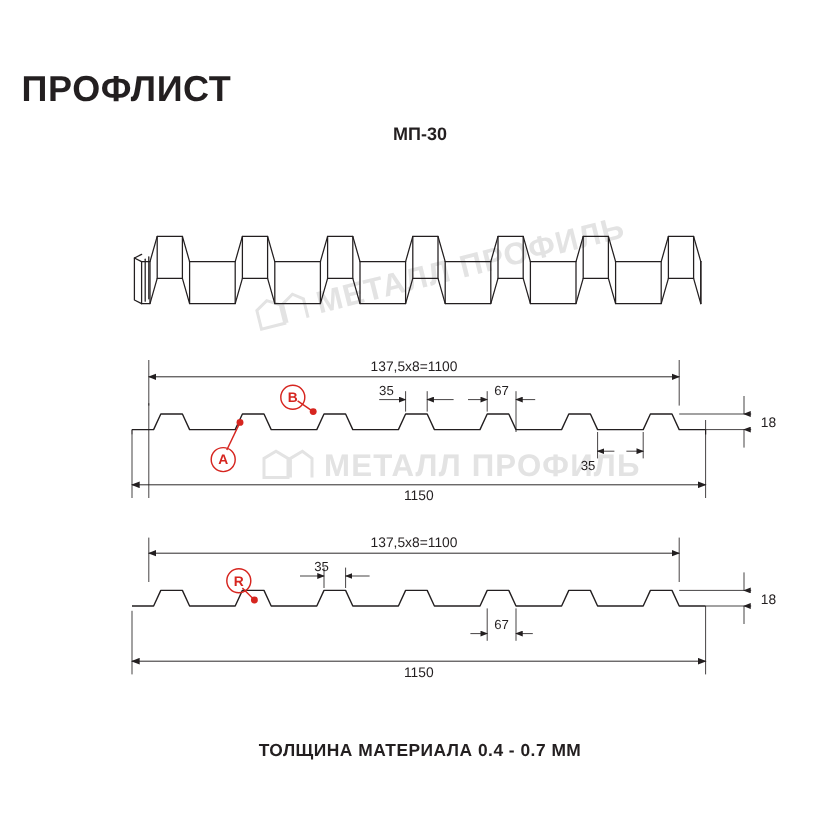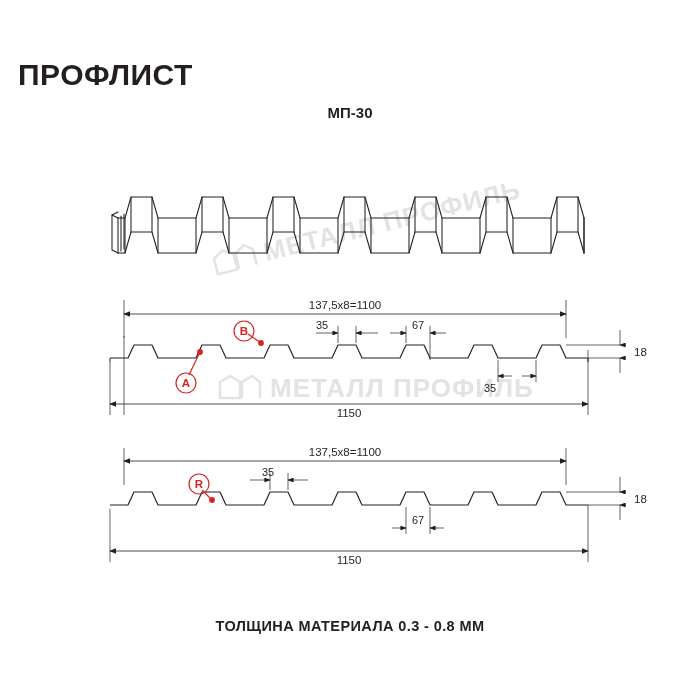--- a/index.html
+++ b/index.html
@@ -101,21 +101,21 @@
     <span class="wm-logo">
       <svg width="44" height="26" viewBox="0 0 44 26">
         <path d="M2 24 L2 8 L12 2 L22 8 L22 24 Z" fill="none" stroke="#e3e3e3" stroke-width="2.5"></path>
         <path d="M24 24 L24 8 L34 2 L42 8 L42 24" fill="none" stroke="#e3e3e3" stroke-width="2.5"></path>
       </svg>
     </span><span>МЕТАЛЛ ПРОФИЛЬ</span>
   </div>
 
   <div class="title">ПРОФЛИСТ</div>
   <div class="subtitle">МП-30</div>
-  <div class="footer">ТОЛЩИНА МАТЕРИАЛА 0.3 - 0.8 ММ</div>
+  <div class="footer">ТОЛЩИНА МАТЕРИАЛА 0.4 - 0.7 ММ</div>
 
   <svg class="layer" viewBox="0 0 700 700">
     <defs>
       <marker id="arrH" markerWidth="9" markerHeight="7" refX="8" refY="3.5" orient="auto">
         <path d="M0,0 L9,3.5 L0,7 Z" fill="#231f20"></path>
       </marker>
       <marker id="arrHr" markerWidth="9" markerHeight="7" refX="1" refY="3.5" orient="auto">
         <path d="M9,0 L0,3.5 L9,7 Z" fill="#231f20"></path>
       </marker>
       <marker id="arrV" markerWidth="7" markerHeight="9" refX="3.5" refY="8" orient="auto">

